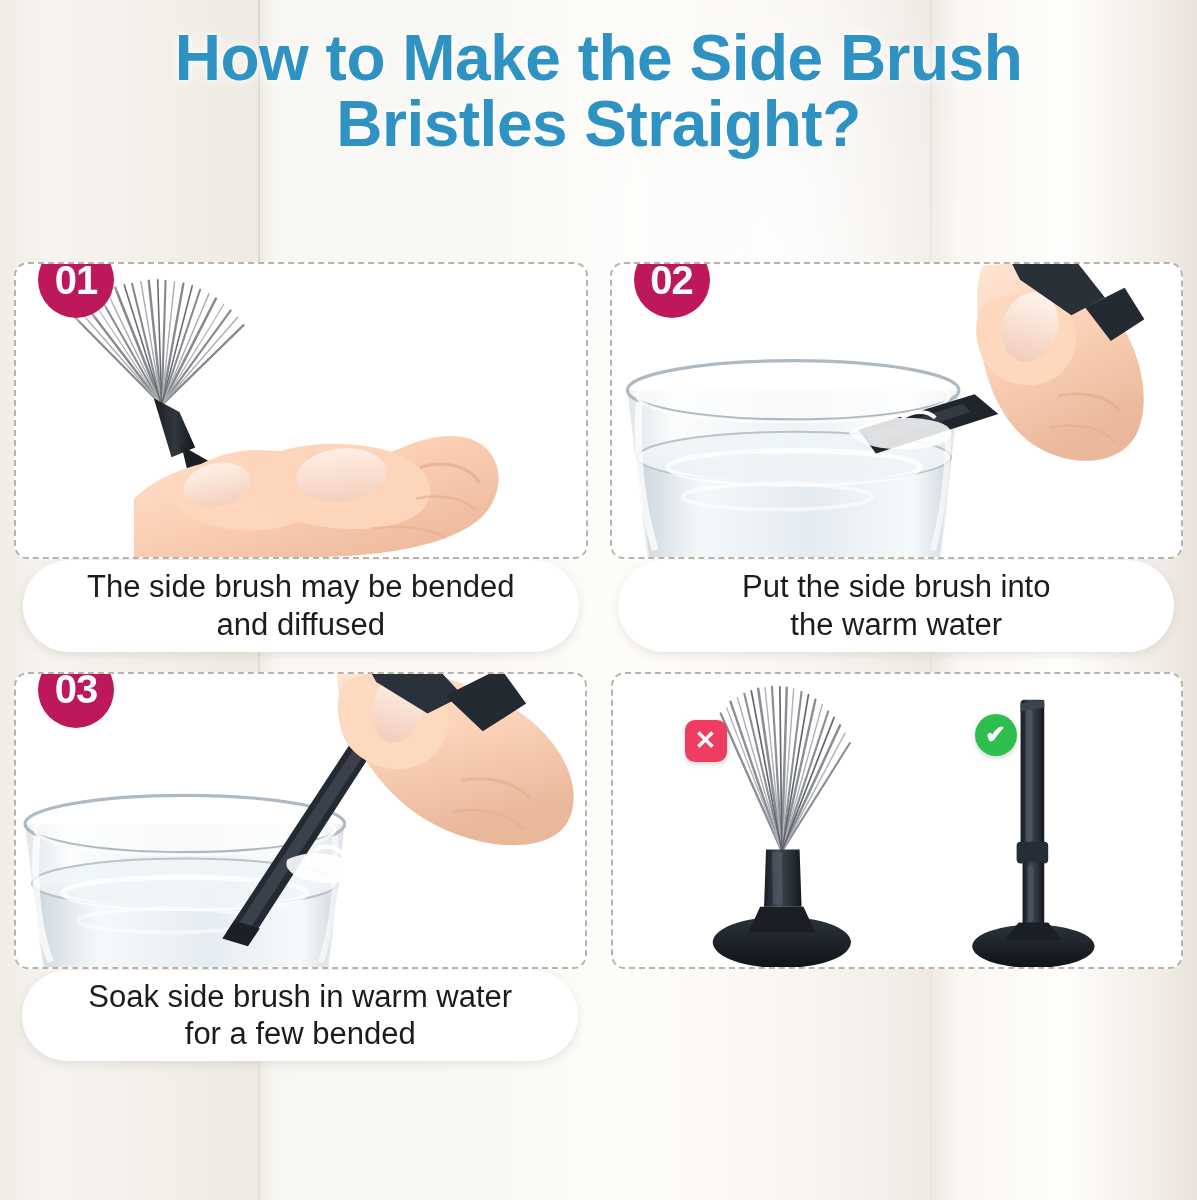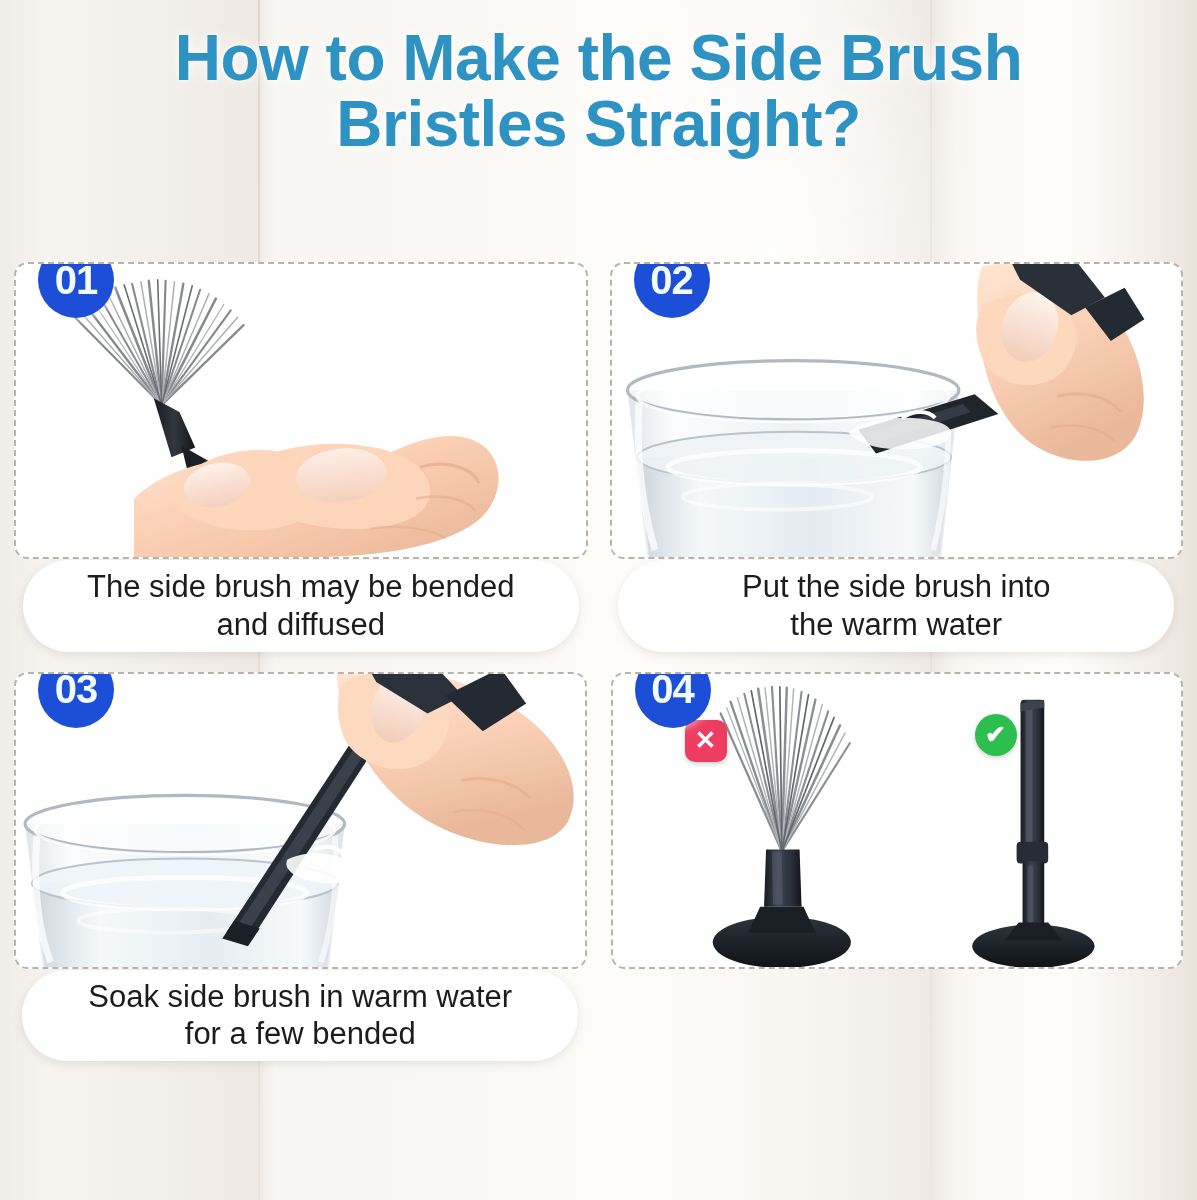--- a/index.html
+++ b/index.html
@@ -91,21 +91,21 @@
     background: #ffffff;
     overflow: hidden;
   }
 
   .badge {
     position: absolute;
     top: -22px;
     left: 22px;
     width: 76px; height: 76px;
     border-radius: 50%;
-    background: #1d4ed8;
+    background: #be185d;
     color: #f2fbff;
     font-size: 40px;
     font-weight: bold;
     display: flex;
     align-items: center;
     justify-content: center;
     z-index: 6;
     box-shadow: 0 0 10px rgba(255,255,255,.75);
     letter-spacing: -1px;
   }
@@ -402,21 +402,20 @@
               <path d="M444 140 C472 134, 502 142, 516 158" stroke="#e3ac8d" stroke-width="2.6" fill="none" opacity=".5"></path>
             </svg>
           </div>
         </div>
         <div class="caption">Soak side brush in warm water
 for a few bended</div>
       </div>
 
       <div class="step">
         <div class="photo">
-          <div class="badge">04</div>
 
           <div class="mark mark-x">✕</div>
           <div class="mark mark-check">✔</div>
 
           <div class="art">
             <svg viewBox="0 0 578 297" preserveAspectRatio="xMidYMid slice">
               <defs>
                 <linearGradient id="shaft4" x1="0" y1="0" x2="1" y2="0">
                   <stop offset="0%" stop-color="#171b21"></stop>
                   <stop offset="38%" stop-color="#3d4550"></stop>

